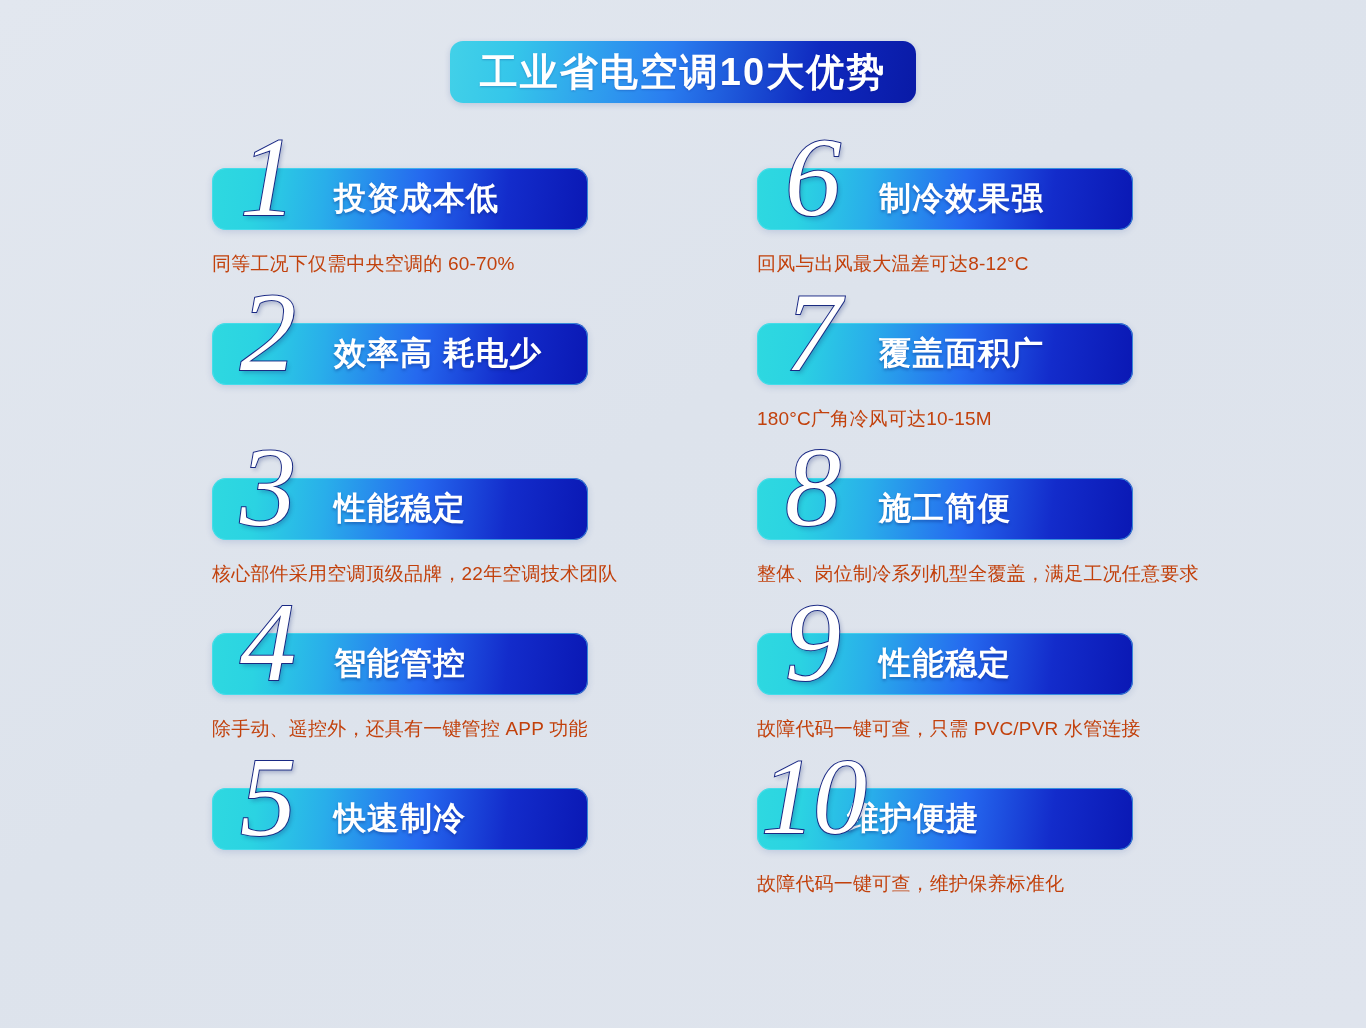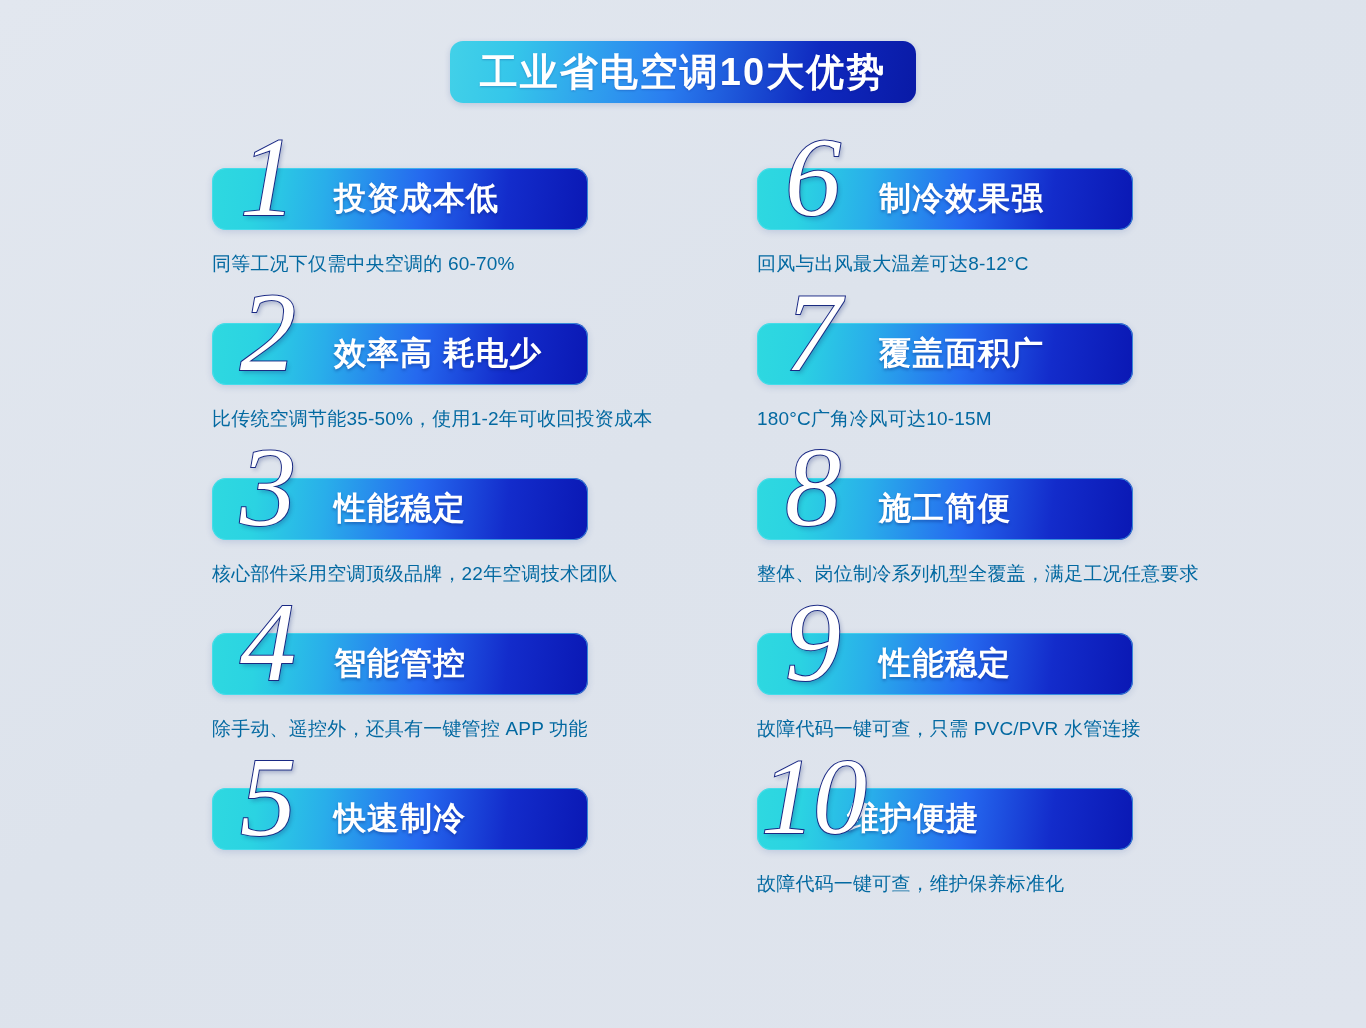--- a/index.html
+++ b/index.html
@@ -132,21 +132,21 @@
     font-size: 32px;
     font-weight: 700;
     letter-spacing: 1px;
     white-space: nowrap;
     text-shadow: 0 2px 3px rgba(10, 25, 110, 0.35);
   }
   .item-title.narrow { margin-left: 90px; }
 
   .item-caption {
     margin-top: 21px;
-    color: #0369a1;
+    color: #c2410c;
     font-size: 19px;
     font-weight: 500;
     letter-spacing: 0.2px;
     white-space: nowrap;
   }
 </style>
 </head>
 <body>
 
 <div class="poster">
@@ -167,21 +167,20 @@
           <span class="item-title">投资成本低</span>
         </div>
         <div class="item-caption">同等工况下仅需中央空调的 60-70%</div>
       </div>
 
       <div class="item">
         <div class="item-bar bar-w2">
           <span class="item-num">2</span>
           <span class="item-title">效率高 耗电少</span>
         </div>
-        <div class="item-caption">比传统空调节能35-50%，使用1-2年可收回投资成本</div>
       </div>
 
       <div class="item">
         <div class="item-bar bar-w3">
           <span class="item-num">3</span>
           <span class="item-title">性能稳定</span>
         </div>
         <div class="item-caption">核心部件采用空调顶级品牌，22年空调技术团队</div>
       </div>
 

